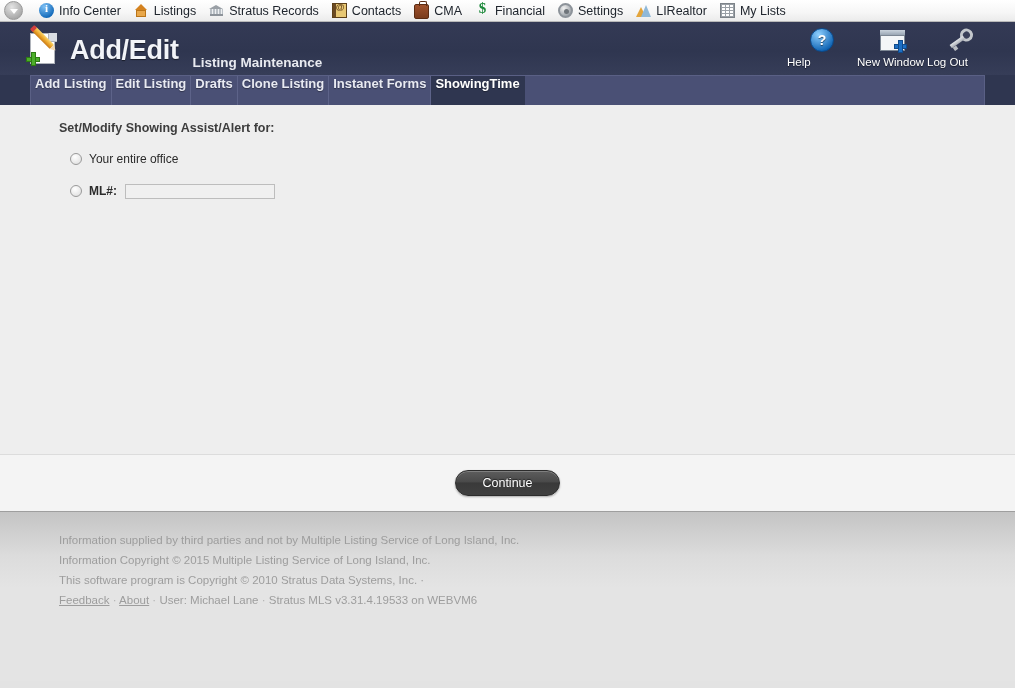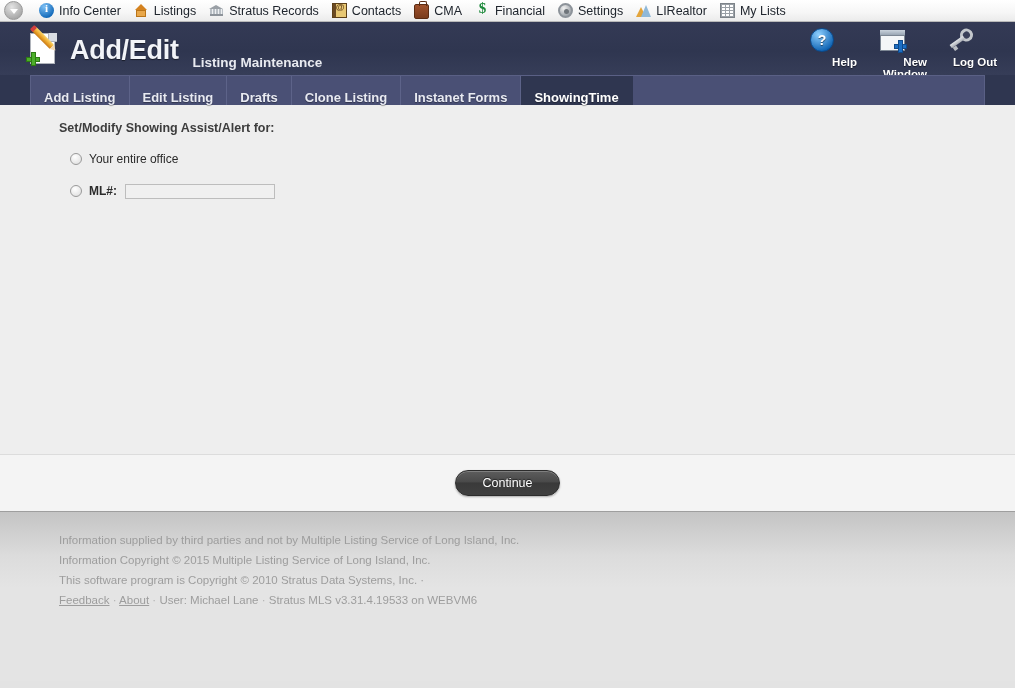--- a/index.html
+++ b/index.html
@@ -151,24 +151,24 @@
     position: relative;
     top: 4px;
   }
 
   #headeractions {
     position:absolute; right: 18px; top: 4px;
     display:flex; align-items:flex-start;
   }
   .haction {
     width: 70px;
-    text-align:right;
+    text-align:left;
     color:#ffffff;
     font-size:11.5px;
-    font-weight:bold;
+    font-weight:normal;
     text-shadow:0 1px 1px rgba(0,0,0,.55);
     cursor:default;
   }
   .haction .hico { height: 28px; display:flex; align-items:center; justify-content:center; margin-bottom:2px; }
   .hico-help { width:22px;height:22px;border-radius:50%;
                background: radial-gradient(circle at 35% 25%, #8fd0ff, #0a5fb0 80%);
                border:1px solid #0a4a8c; position:relative;}
   .hico-help::after{content:"?";position:absolute;left:0;right:0;top:1px;text-align:center;color:#fff;font-size:14px;font-weight:bold;line-height:20px;}
   .hico-win { width:25px;height:21px;position:relative; }
   .hico-win .w {position:absolute;left:0;top:0;width:25px;height:21px;background:#f4f6f8;border:1px solid #7c8693;box-sizing:border-box;}
@@ -191,22 +191,22 @@
   #tabstrip {
     position:absolute; left:30px; top:0; right:30px; height:30px;
     background:#4a5075;
     border:1px solid #5a6085;
     border-bottom:none;
     box-sizing:border-box;
     display:flex;
     align-items:stretch;
   }
   .tab {
-    display:flex; align-items:flex-end;
-    padding: 0 13px;
+    display:flex; align-items:flex-start;
+    padding: 0 4px;
     color:#e8eaf2;
     font-size:13px;
     font-weight:bold;
     border-right:1px solid #5d6389;
     cursor:default;
     white-space:nowrap;
     text-shadow:0 1px 1px rgba(0,0,0,.35);
   }
   .tab.active {
     background:#2f3650;

